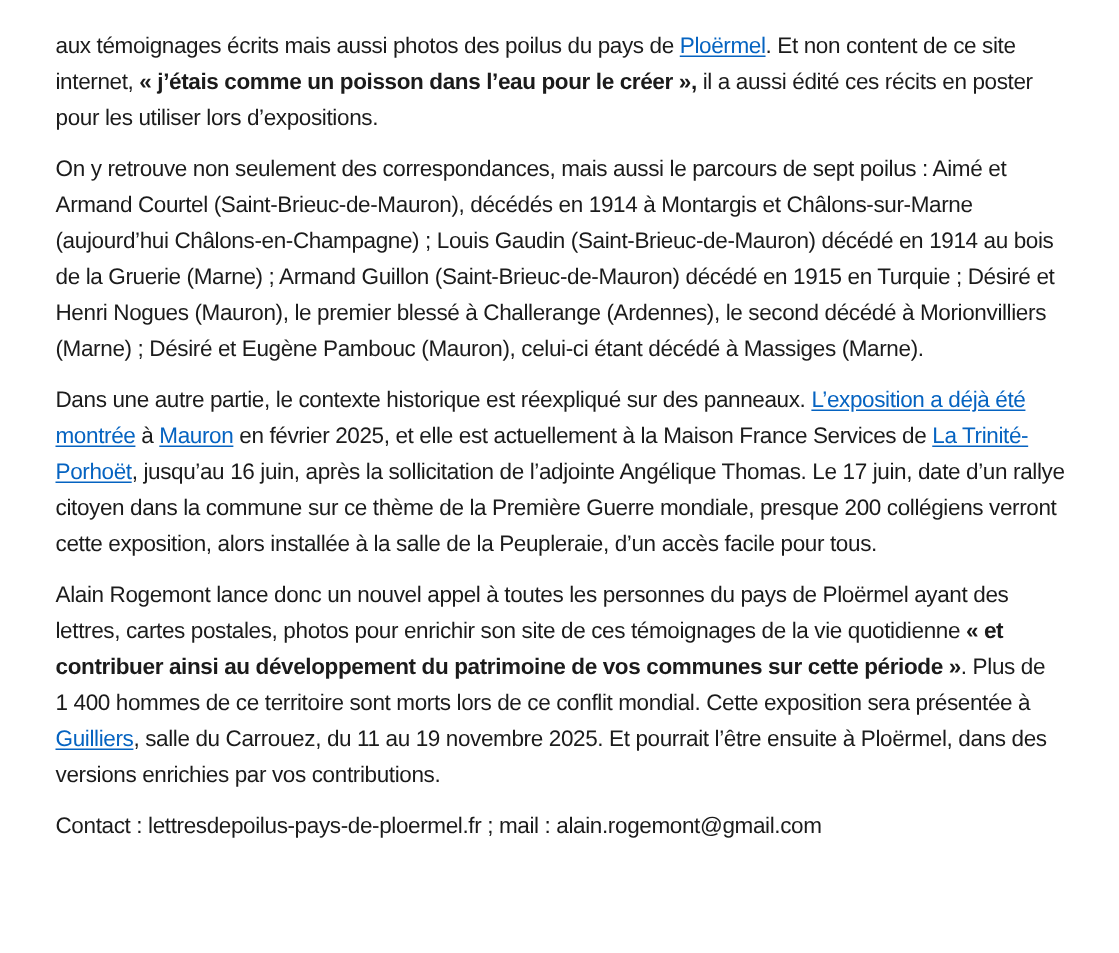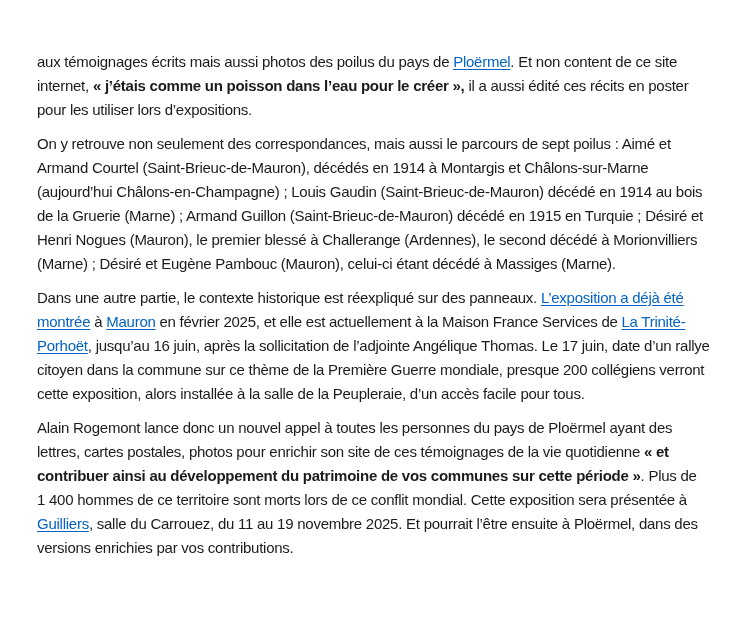--- a/index.html
+++ b/index.html
@@ -9,21 +9,21 @@
   }
   body {
     width: 746px;
     height: 635px;
     overflow: hidden;
   }
   .page {
     box-sizing: border-box;
     width: 746px;
     height: 635px;
-    padding: 50px 33px 0 37px;
+    padding: 19px 33px 0 37px;
     background: var(--page-bg, #ffffff);
     font-family: "Liberation Sans", "DejaVu Sans", sans-serif;
     font-size: 15px;
     line-height: 24px;
     letter-spacing: -0.25px;
     color: var(--text-color, #1b1b1b);
   }
   .article p.para {
     margin: 0 0 10px 0;
     text-align: left;
@@ -40,14 +40,15 @@
 </style>
 </head>
 <body>
 
 <main class="page">
   <article class="article">
       <p class="para"><span>aux témoignages écrits mais aussi photos des poilus du pays de </span><a class="link" href="#">Ploërmel</a><span>. Et non content de ce site internet, </span><span class="bold">«&nbsp;j’étais comme un poisson dans l’eau pour le créer&nbsp;»,</span><span> il a aussi édité ces récits en poster pour les utiliser lors d’expositions.</span></p>
       <p class="para"><span>On y retrouve non seulement des correspondances, mais aussi le parcours de sept poilus&nbsp;: Aimé et Armand Courtel (Saint-Brieuc-de-Mauron), décédés en 1914 à Montargis et Châlons-sur-Marne (aujourd’hui Châlons-en-Champagne)&nbsp;; Louis Gaudin (Saint-Brieuc-de-Mauron) décédé en 1914 au bois de la Gruerie (Marne)&nbsp;; Armand Guillon (Saint-Brieuc-de-Mauron) décédé en 1915 en Turquie&nbsp;; Désiré et Henri Nogues (Mauron), le premier blessé à Challerange (Ardennes), le second décédé à Morionvilliers (Marne)&nbsp;; Désiré et Eugène Pambouc (Mauron), celui-ci étant décédé à Massiges (Marne).</span></p>
       <p class="para"><span>Dans une autre partie, le contexte historique est réexpliqué sur des panneaux. </span><a class="link" href="#">L’exposition a déjà été montrée</a><span> à </span><a class="link" href="#">Mauron</a><span> en février 2025, et elle est actuellement à la Maison France Services de </span><a class="link" href="#">La Trinité-Porhoët</a><span>, jusqu’au 16 juin, après la sollicitation de l’adjointe Angélique Thomas. Le 17 juin, date d’un rallye citoyen dans la commune sur ce thème de la Première Guerre mondiale, presque 200&nbsp;collégiens verront cette exposition, alors installée à la salle de la Peupleraie, d’un accès facile pour tous.</span></p>
       <p class="para"><span>Alain Rogemont lance donc un nouvel appel à toutes les personnes du pays de Ploërmel ayant des lettres, cartes postales, photos pour enrichir son site de ces témoignages de la vie quotidienne </span><span class="bold">«&nbsp;et contribuer ainsi au développement du patrimoine de vos communes sur cette période&nbsp;»</span><span>. Plus de 1&nbsp;400 hommes de ce territoire sont morts lors de ce conflit mondial. Cette exposition sera présentée à </span><a class="link" href="#">Guilliers</a><span>, salle du Carrouez, du 11 au 19 novembre 2025. Et pourrait l’être ensuite à Ploërmel, dans des versions enrichies par vos contributions.</span></p>
+      <p class="para"><span>Contact&nbsp;: lettresdepoilus-pays-de-ploermel.fr&nbsp;; mail&nbsp;: alain.rogemont@gmail.com</span></p>
     </article>
 </main>
 
 </body></html>

